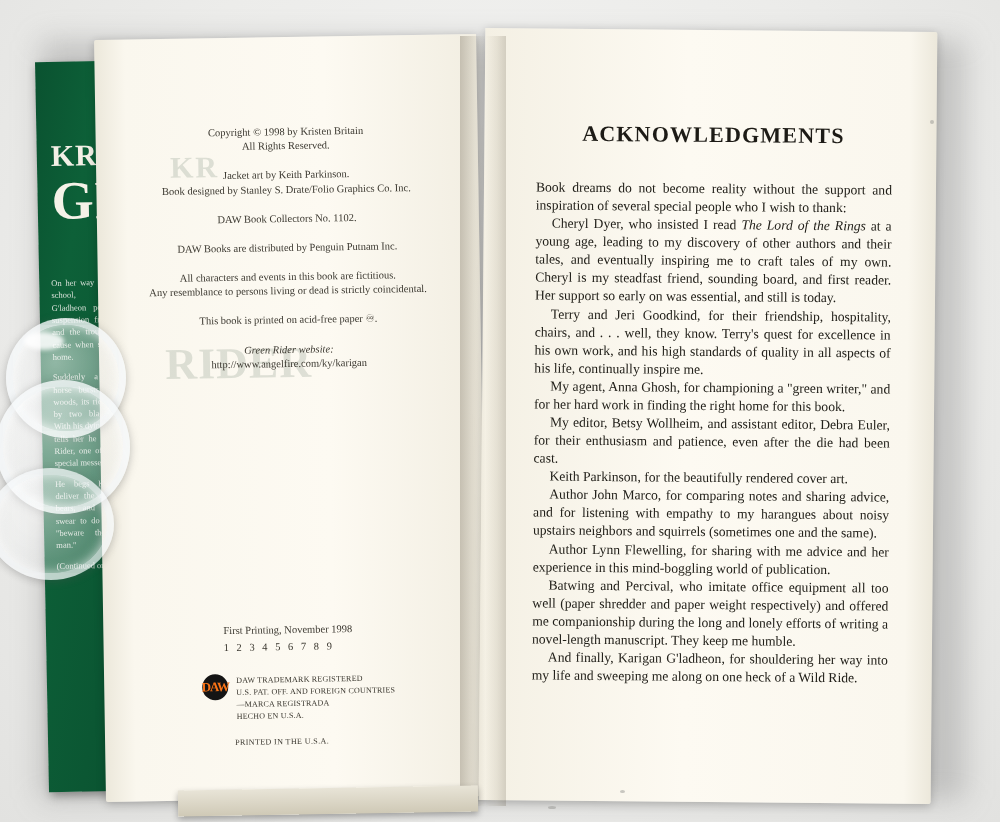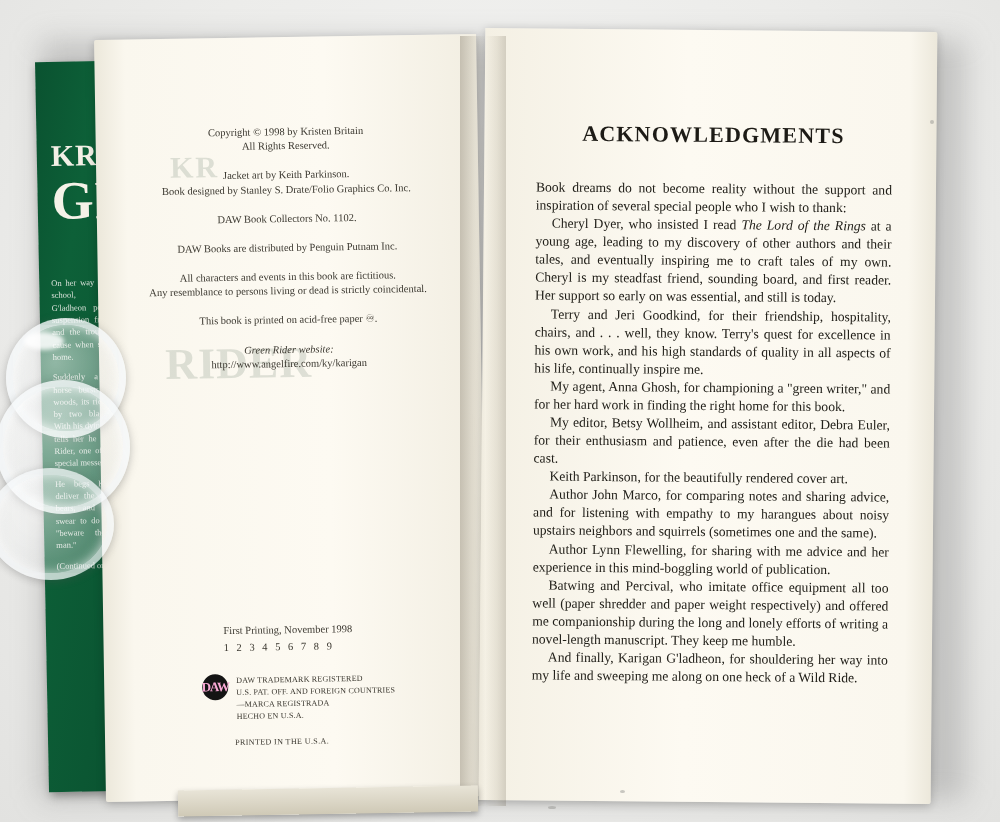--- a/index.html
+++ b/index.html
@@ -190,21 +190,21 @@
     width: 250px;
     display: flex;
     align-items: flex-start;
     gap: 8px;
   }
   .daw-logo {
     width: 26px;
     height: 26px;
     border-radius: 50%;
     background: #141414;
-    color: #f9a8d4;
+    color: #f97316;
     font-family: "Liberation Serif", serif;
     font-size: 13px;
     font-weight: bold;
     display: flex;
     align-items: center;
     justify-content: center;
     letter-spacing: -1px;
     flex: 0 0 auto;
   }
   .daw-lines {

